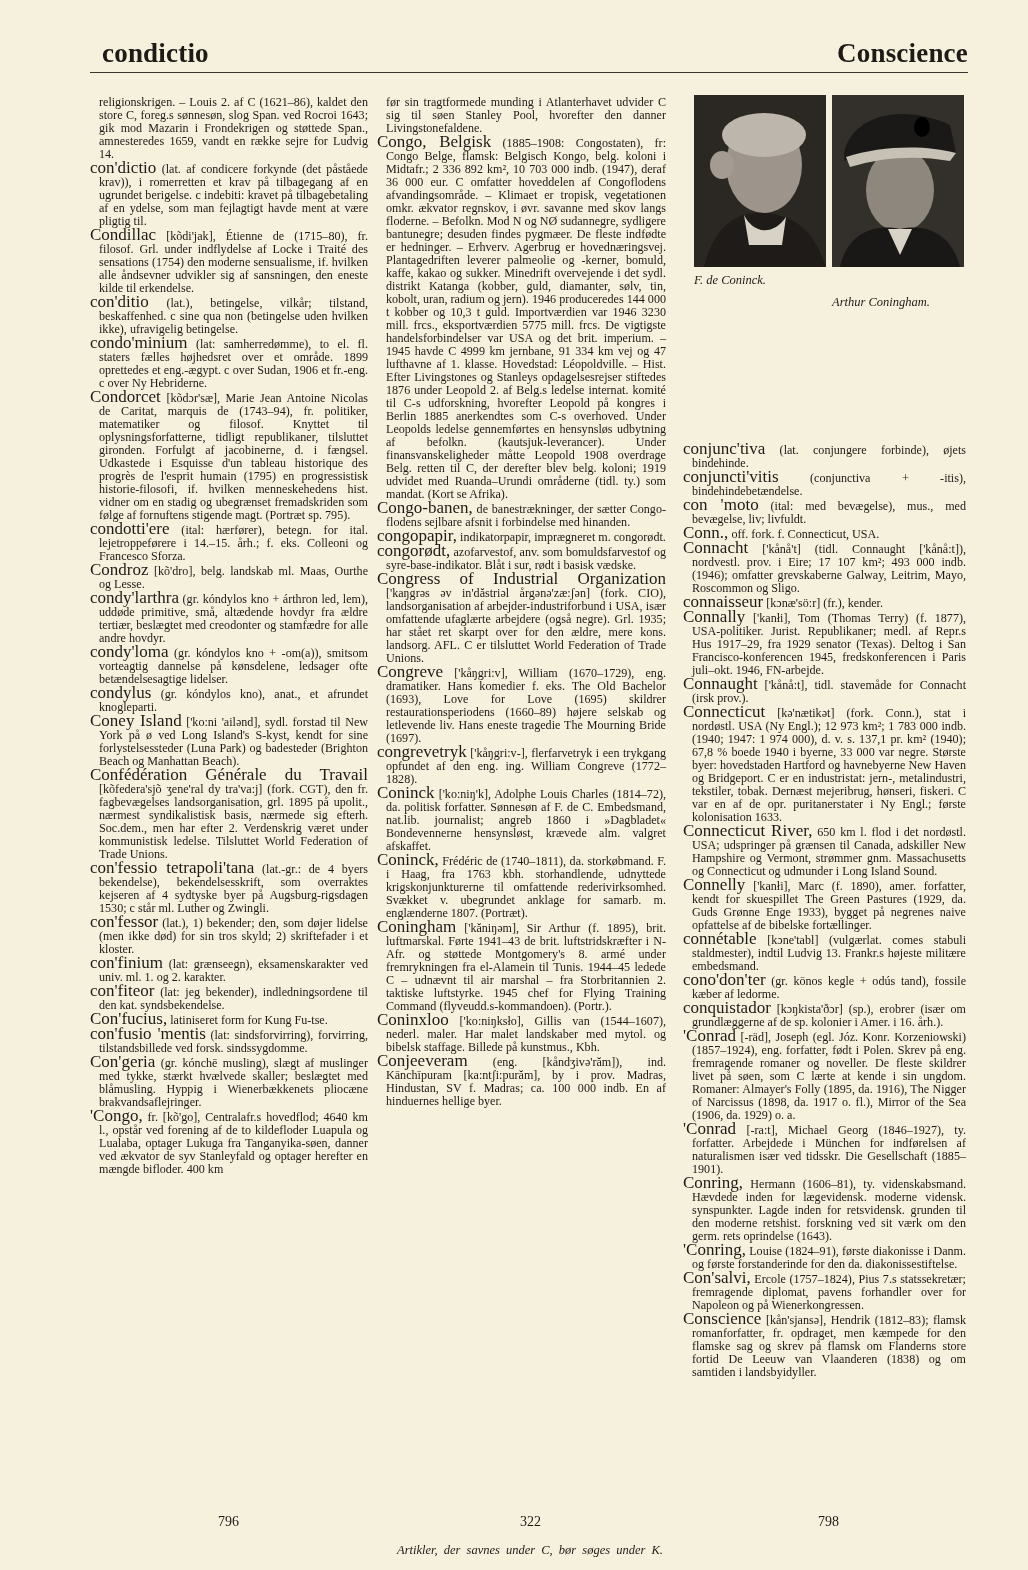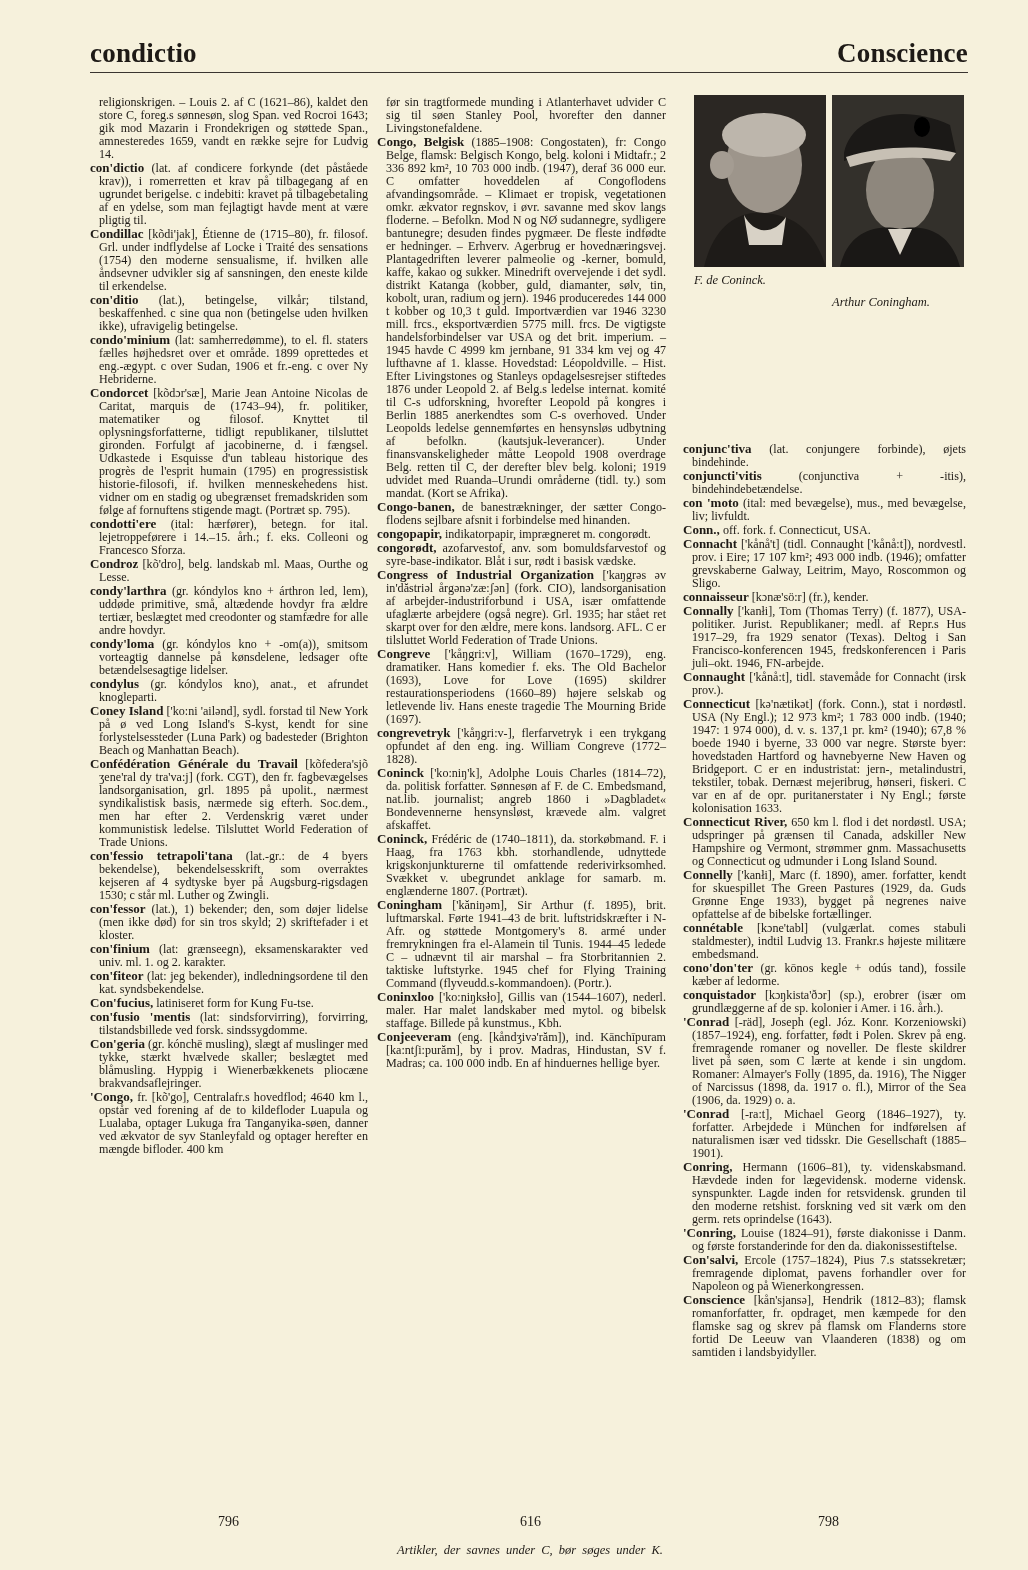--- a/index.html
+++ b/index.html
@@ -11,32 +11,32 @@
     position: relative;
   }
   .page { position: absolute; left: 0; top: 0; width: 1028px; height: 1570px; }
   .header {
     position: absolute; left: 90px; top: 36px; width: 878px; height: 36px;
     border-bottom: 1.5px solid #3a3530;
   }
   .hw-left, .hw-right {
     position: absolute; top: 2px; font-weight: bold; font-size: 27px; letter-spacing: 0.2px;
   }
-  .hw-left { left: 0; text-align: right; }
+  .hw-left { left: 12px; text-align: right; }
   .hw-right { right: 0; }
   .col {
     position: absolute; top: 96px; font-size: 12.1px; line-height: 13px;
     text-align: justify;
   }
   .col1 { left: 90px; width: 278px; }
   .col2 { left: 377px; width: 289px; }
   .col3 { left: 683px; width: 283px; top: 442px; }
   .entry { margin: 0; padding-left: 9px; text-indent: -9px; }
   .entry.cont { padding-left: 9px; text-indent: 0; }
-  .hw { font-weight: bold; font-size: 13px; }
+  .hw { font-weight: normal; font-size: 17px; }
   .photos { position: absolute; left: 692px; top: 95px; width: 274px; height: 200px; }
   .photo {
     position: absolute; top: 0; width: 132px; height: 172px;
     background: #2a2622; overflow: hidden;
   }
   .photo1 { left: 2px; }
   .photo2 { left: 140px; background: #302b26; }
   .caption {
     position: absolute; top: 178px; font-style: italic; font-size: 12.5px; width: 132px; text-align: left;
   }
@@ -142,17 +142,17 @@
       <p class="entry"><span class="hw">conquistador</span> <span>[kɔŋkista'ðɔr] (sp.), erobrer (især om grundlæggerne af de sp. kolonier i Amer. i 16. årh.).</span></p>
       <p class="entry"><span class="hw">'Conrad</span> <span>[-räd], Joseph (egl. Józ. Konr. Korzeniowski) (1857–1924), eng. forfatter, født i Polen. Skrev på eng. fremragende romaner og noveller. De fleste skildrer livet på søen, som C lærte at kende i sin ungdom. Romaner: Almayer's Folly (1895, da. 1916), The Nigger of Narcissus (1898, da. 1917 o. fl.), Mirror of the Sea (1906, da. 1929) o. a.</span></p>
       <p class="entry"><span class="hw">'Conrad</span> <span>[-ra:t], Michael Georg (1846–1927), ty. forfatter. Arbejdede i München for indførelsen af naturalismen især ved tidsskr. Die Gesellschaft (1885–1901).</span></p>
       <p class="entry"><span class="hw">Conring,</span> <span>Hermann (1606–81), ty. videnskabsmand. Hævdede inden for lægevidensk. moderne vidensk. synspunkter. Lagde inden for retsvidensk. grunden til den moderne retshist. forskning ved sit værk om den germ. rets oprindelse (1643).</span></p>
       <p class="entry"><span class="hw">'Conring,</span> <span>Louise (1824–91), første diakonisse i Danm. og første forstanderinde for den da. diakonissestiftelse.</span></p>
       <p class="entry"><span class="hw">Con'salvi,</span> <span>Ercole (1757–1824), Pius 7.s statssekretær; fremragende diplomat, pavens forhandler over for Napoleon og på Wienerkongressen.</span></p>
       <p class="entry"><span class="hw">Conscience</span> <span>[kån'sjansə], Hendrik (1812–83); flamsk romanforfatter, fr. opdraget, men kæmpede for den flamske sag og skrev på flamsk om Flanderns store fortid De Leeuw van Vlaanderen (1838) og om samtiden i landsbyidyller.</span></p>
     </div>
 
   <div class="pageno pn1">796</div>
-  <div class="pageno pn2">616</div>
+  <div class="pageno pn2">322</div>
   <div class="pageno pn3">798</div>
 
   <div class="footer">Artikler, der savnes under C, bør søges under K.</div>
 </div>
 
 </body></html>

